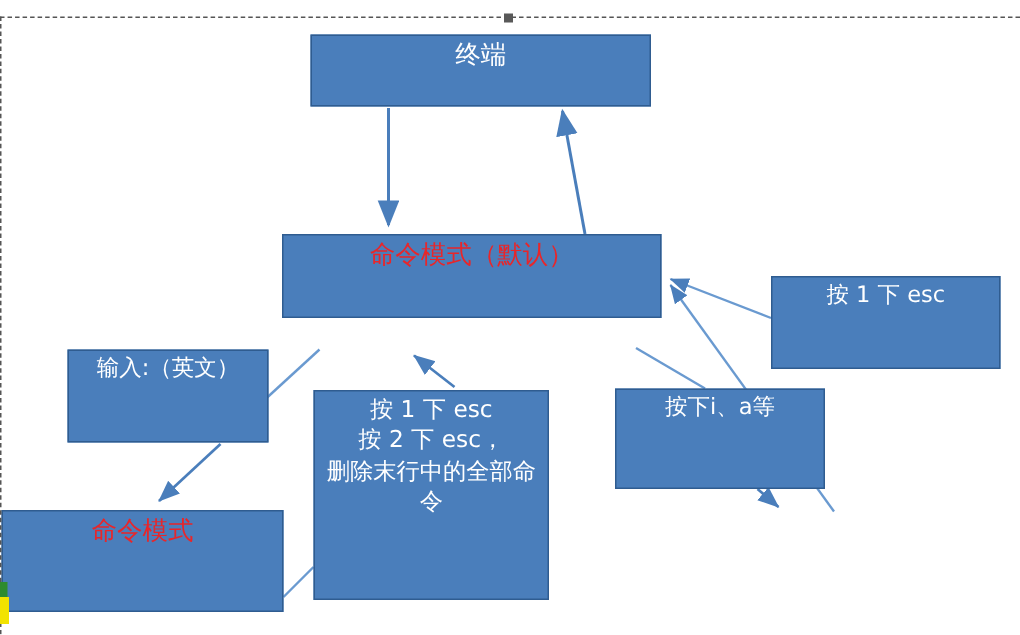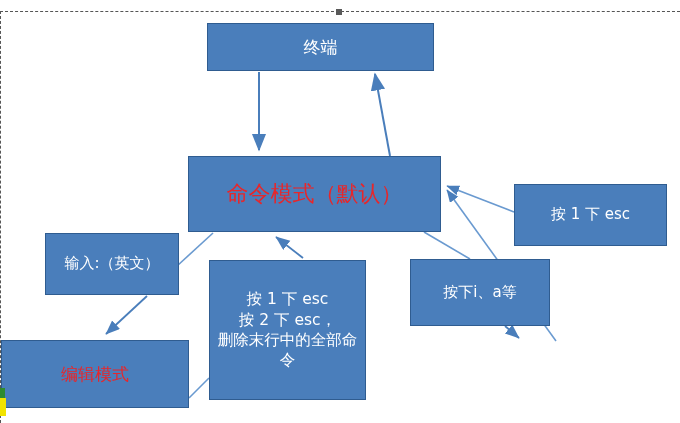--- a/index.html
+++ b/index.html
@@ -69,21 +69,21 @@
     height: 423px;
     pointer-events: none;
   }
 
   .node {
     position: absolute;
     box-sizing: border-box;
     background: #4a7ebb;
     border: 1px solid #2f5c90;
     display: flex;
-    align-items: center;
+    align-items: flex-start;
     justify-content: center;
     text-align: center;
     line-height: 1.32;
     padding: 2px 6px;
     box-shadow: 0 0 0 0 rgba(0,0,0,0);
   }
   .node .label {
     white-space: pre-line;
     display: block;
     width: 100%;
@@ -93,22 +93,22 @@
   }
   .txt-red .label {
     color: #e8262a;
   }
 
   #node-terminal {
     left: 207px; top: 23px; width: 227px; height: 48px;
     font-size: 17px;
   }
   #node-command-mode {
-    left: 188px; top: 156px; width: 253px; height: 76px;
-    font-size: 22px;
+    left: 188px; top: 156px; width: 253px; height: 56px;
+    font-size: 17px;
   }
   #node-input-english {
     left: 45px; top: 233px; width: 134px; height: 62px;
     font-size: 15px;
   }
   #node-last-line-mode {
     left: 1px; top: 340px; width: 188px; height: 68px;
     font-size: 17px;
   }
   #node-esc-detail {
@@ -170,21 +170,21 @@
 
   <div class="node txt-red" id="node-command-mode">
     <span class="label">命令模式（默认）</span>
   </div>
 
   <div class="node txt-white" id="node-input-english">
     <span class="label">输入:（英文）</span>
   </div>
 
   <div class="node txt-red" id="node-last-line-mode">
-    <span class="label">编辑模式</span>
+    <span class="label">命令模式</span>
   </div>
 
   <div class="node txt-white" id="node-esc-detail">
     <span class="label">按 1 下 esc
 按 2 下 esc，
 删除末行中的全部命令</span>
   </div>
 
   <div class="node txt-white" id="node-press-ia">
     <span class="label">按下i、a等</span>

